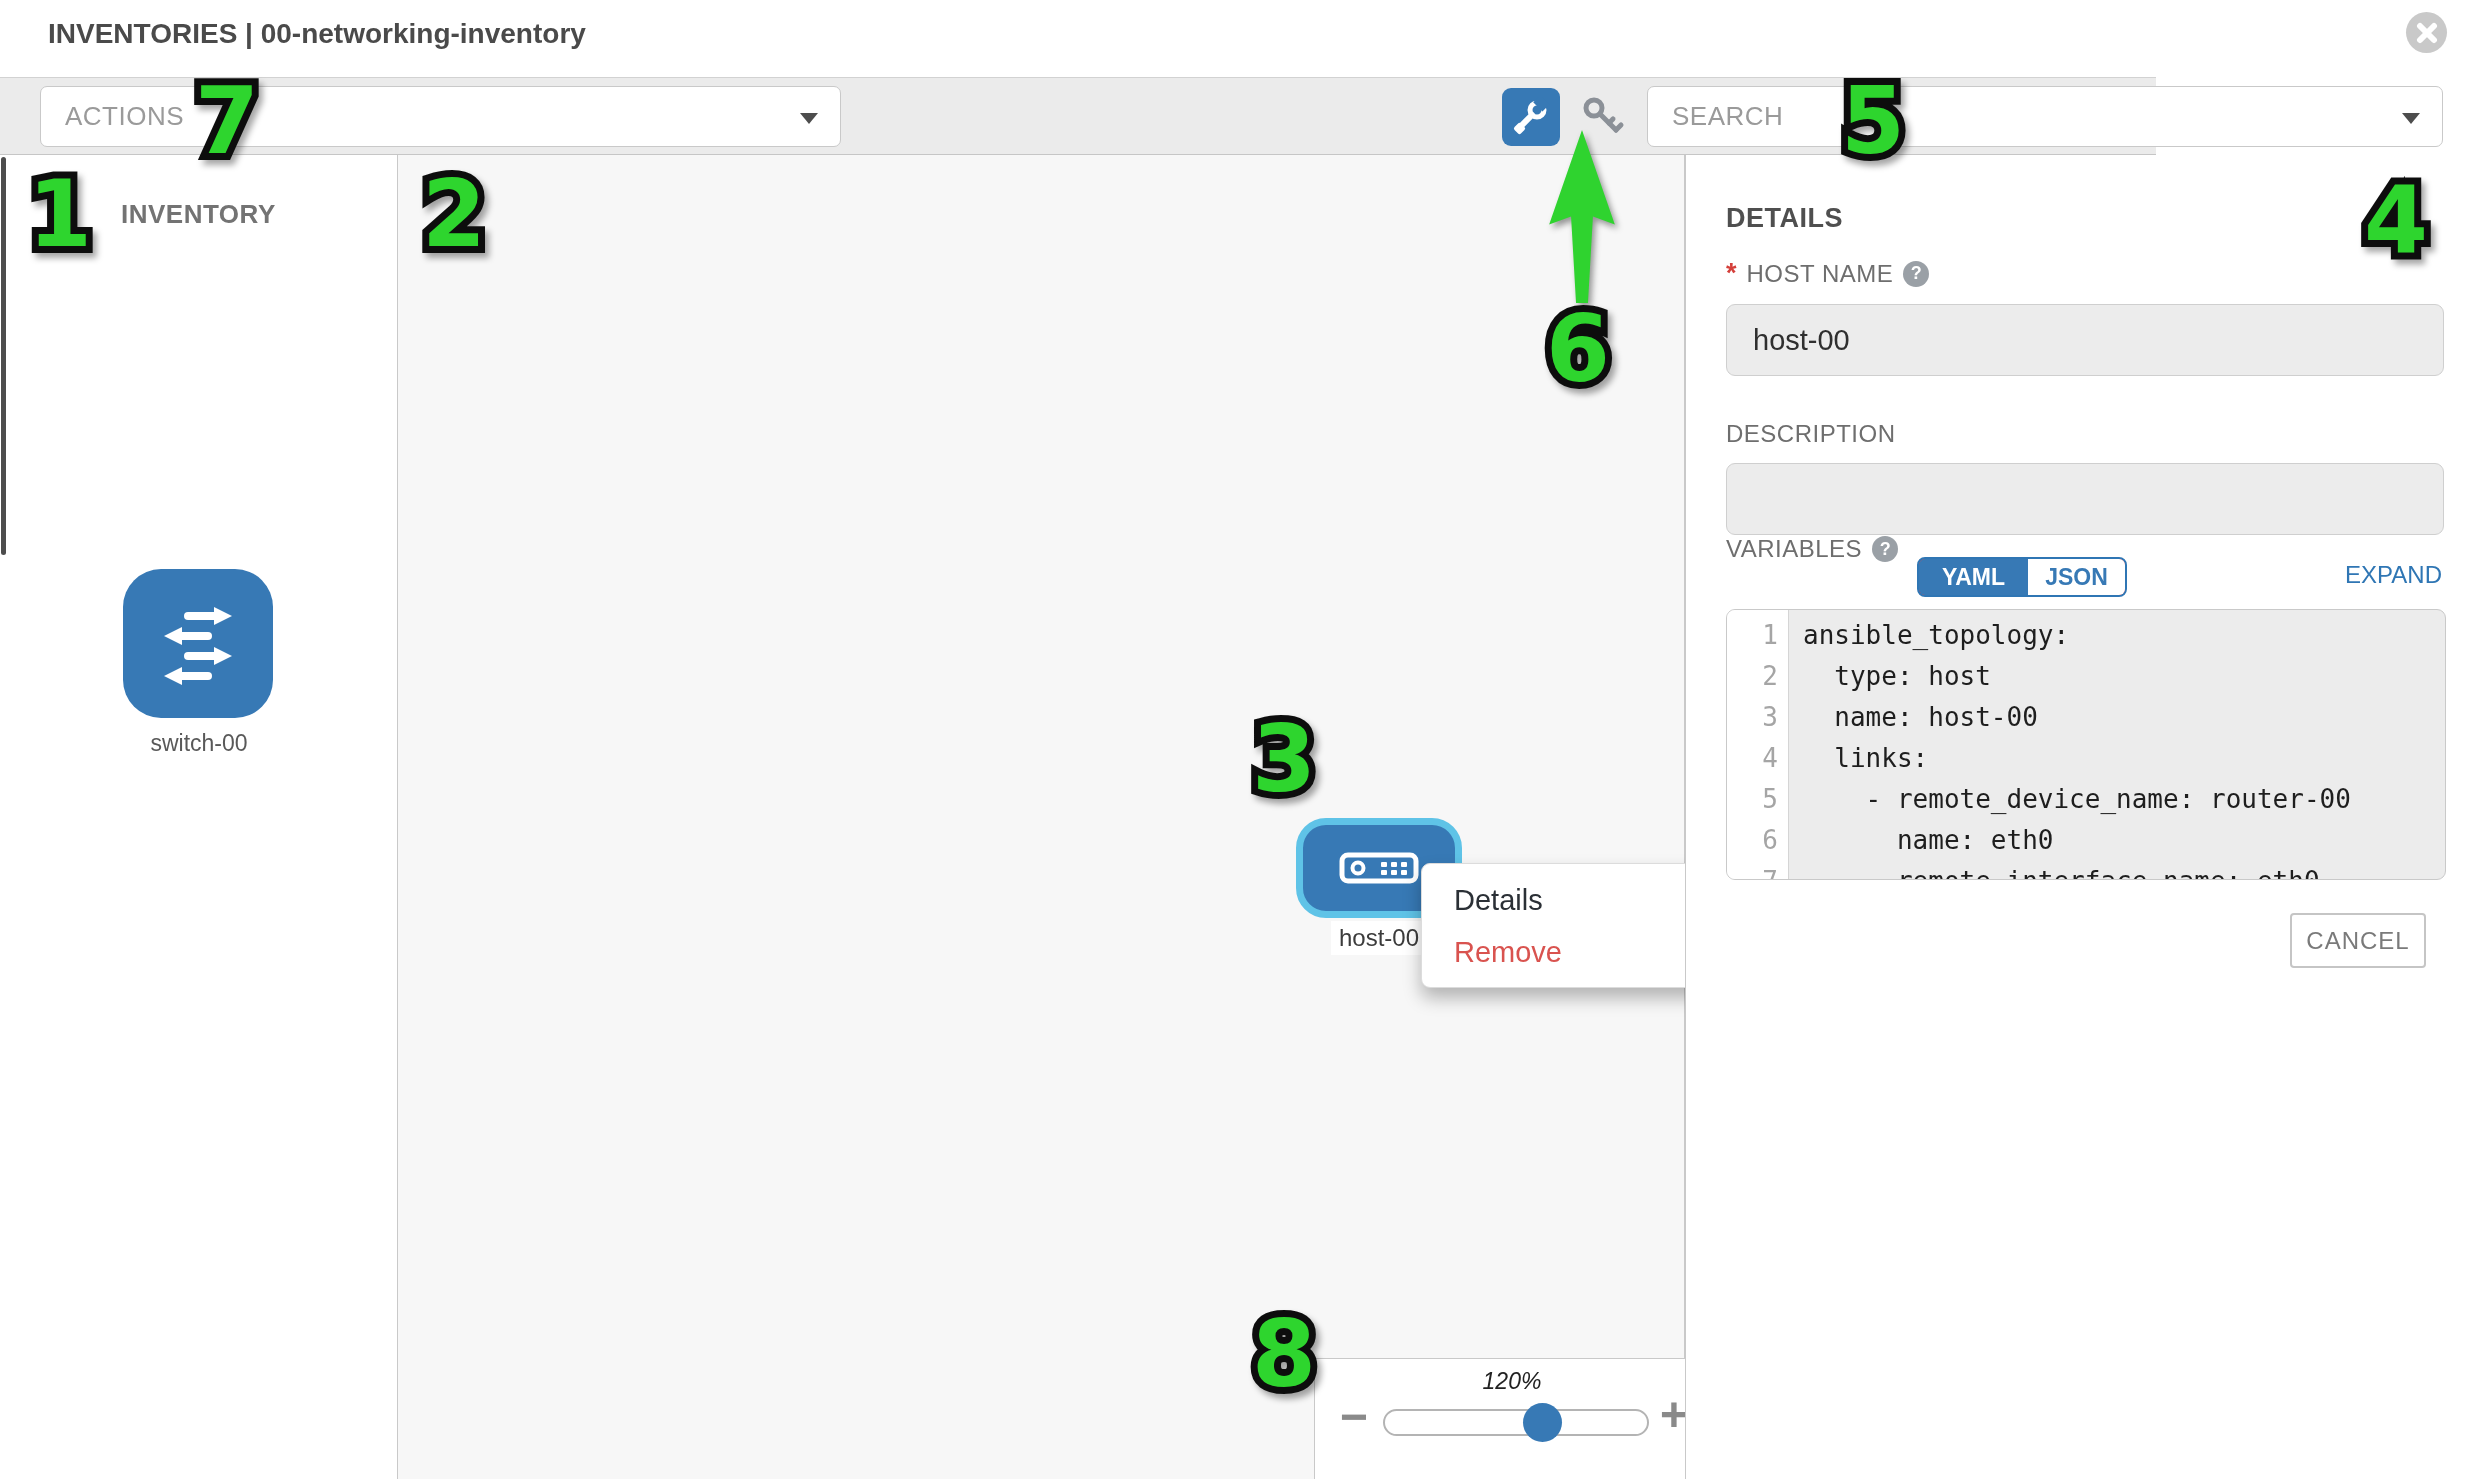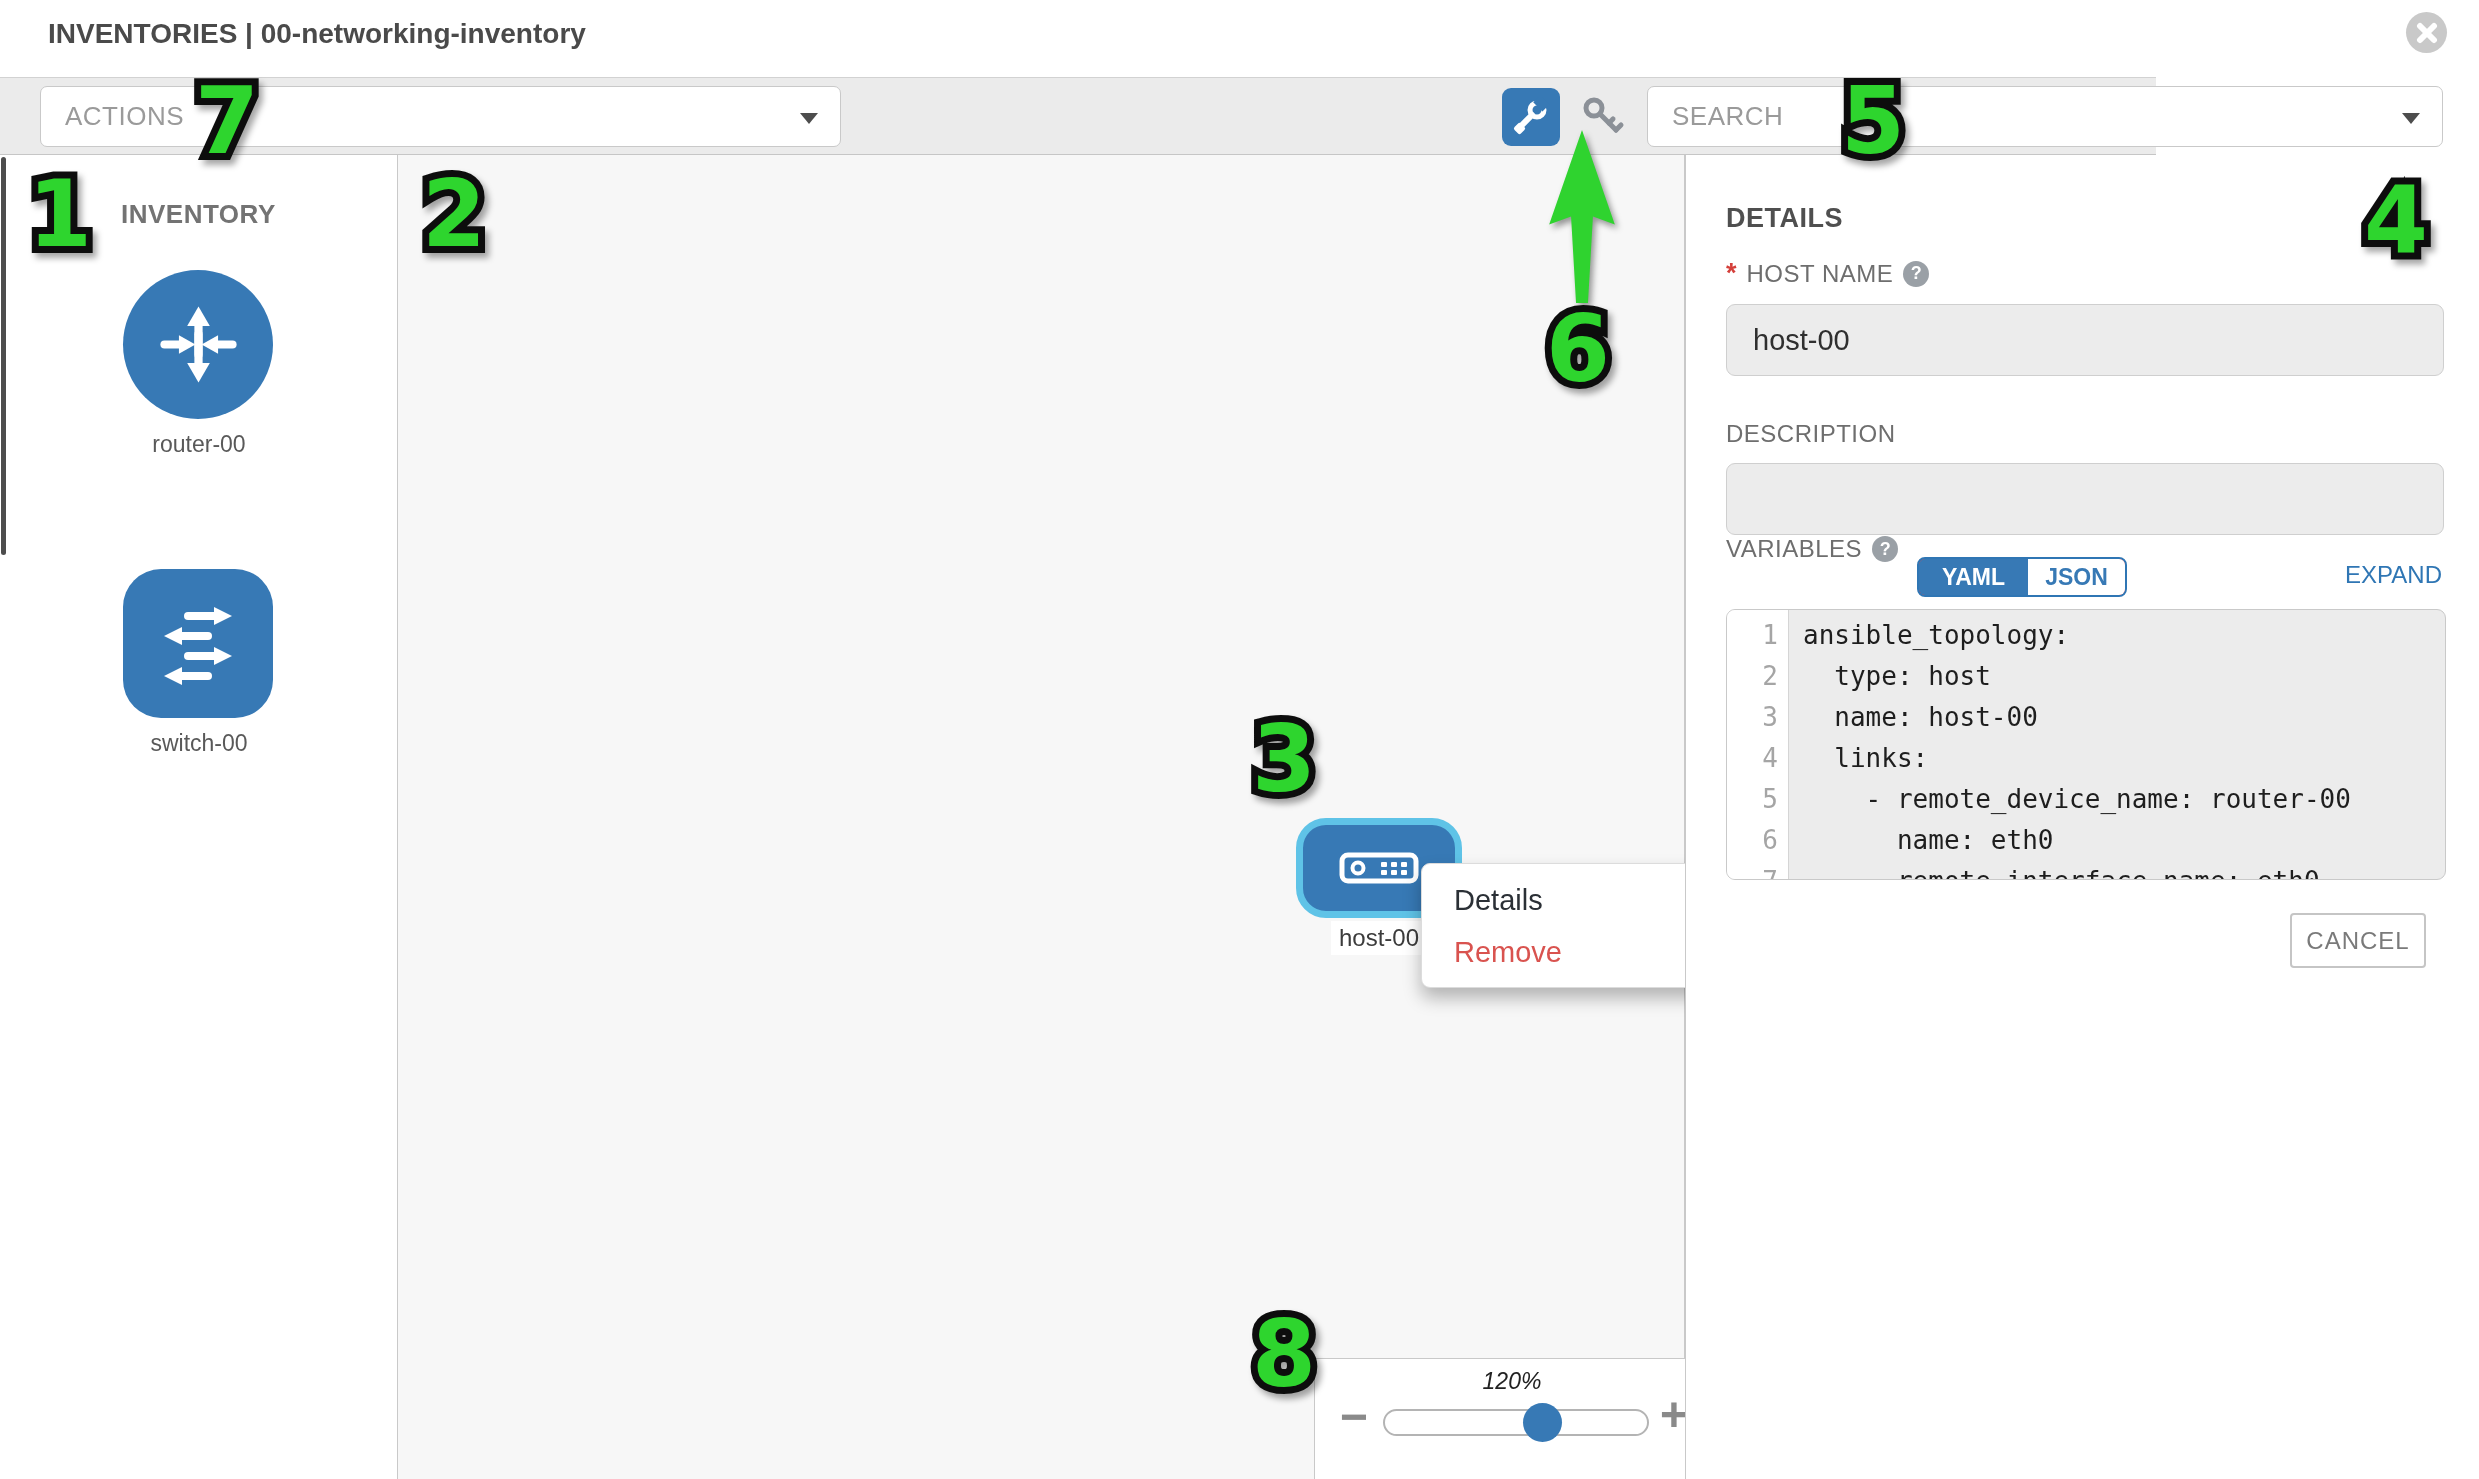--- a/index.html
+++ b/index.html
@@ -151,37 +151,20 @@
   <div class="dropdown" id="search-dd">
     <span class="ph">SEARCH</span>
     <span class="caret"></span>
   </div>
 </div>
 
 <div id="sidebar">
   <div id="drag-bar"></div>
   <div id="inv-title">INVENTORY</div>
 
-  <div class="dev-item" id="dev-router">
-    <div class="dev-shape round">
-      <svg width="103" height="103" viewBox="0 0 100 100">
-        <g stroke="#fff" stroke-width="8" stroke-linecap="round" fill="#fff">
-          <line x1="50" y1="60" x2="50" y2="31"></line>
-          <polygon points="50,13 39,32 61,32" stroke="none"></polygon>
-          <line x1="50" y1="40" x2="50" y2="69"></line>
-          <polygon points="50,87 39,68 61,68" stroke="none"></polygon>
-          <line x1="17" y1="50" x2="36" y2="50"></line>
-          <polygon points="47,50 31,41 31,59" stroke="none"></polygon>
-          <line x1="83" y1="50" x2="64" y2="50"></line>
-          <polygon points="53,50 69,41 69,59" stroke="none"></polygon>
-        </g>
-      </svg>
-    </div>
-    <div class="dev-label">router-00</div>
-  </div>
 
   <div class="dev-item" id="dev-switch">
     <div class="dev-shape rsquare">
       <svg width="100" height="100" viewBox="0 0 100 100">
         <g stroke="#fff" stroke-width="8" stroke-linecap="round" fill="#fff">
           <line x1="40" y1="22" x2="68" y2="22"></line>
           <polygon points="84,22 66,13 66,31" stroke="none"></polygon>
           <line x1="60" y1="42" x2="32" y2="42"></line>
           <polygon points="16,42 34,33 34,51" stroke="none"></polygon>
           <line x1="40" y1="62" x2="68" y2="62"></line>

